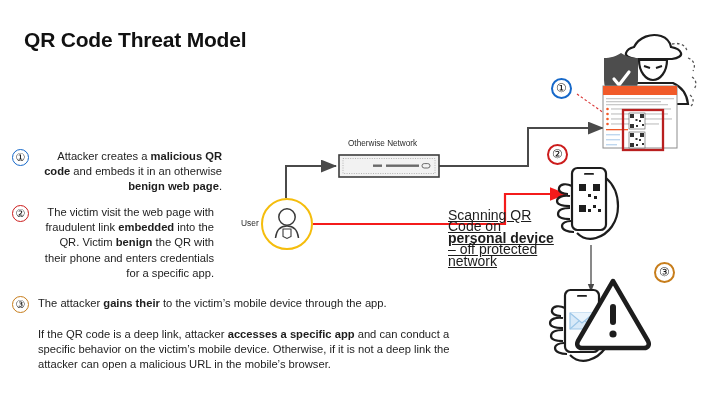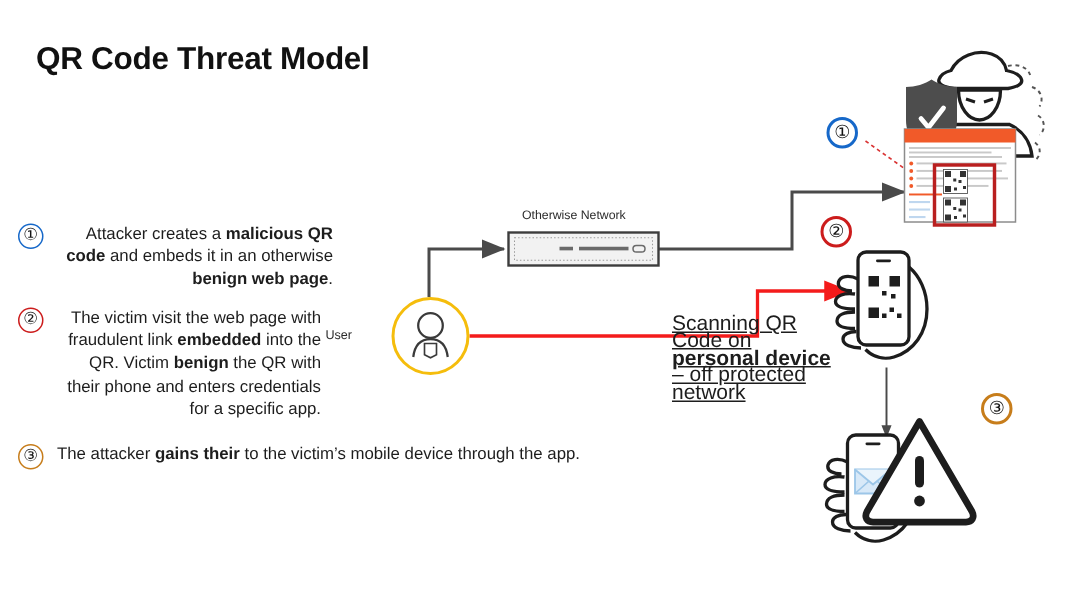--- a/index.html
+++ b/index.html
@@ -81,20 +81,21 @@
   <div class="step" style="left:12px;top:205px;width:202px;">
     <div class="num-badge red">②</div>
     <div class="step-text">The victim visit the web page with fraudulent link <b>embedded</b> into the QR. Victim <b>benign</b> the QR with their phone and enters credentials for a specific app.</div>
   </div>
 
   <div class="step" style="left:12px;top:296px;width:460px;">
     <div class="num-badge orange">③</div>
     <div class="step-text">The attacker <b>gains their</b> to the victim’s mobile device through the app.</div>
   </div>
 
+  <div class="para" style="left:38px;top:327px;width:448px;">If the QR code is a deep link, attacker <b>accesses a specific app</b> and can conduct a specific behavior on the victim’s mobile device. Otherwise, if it is not a deep link the attacker can open a malicious URL in the mobile’s browser.</div>
 
   <svg class="layer" viewBox="0 0 720 405">
     <defs>
       <marker id="arrGray" markerWidth="9" markerHeight="9" refX="7.5" refY="3.2" orient="auto">
         <path d="M0,0 L8,3.2 L0,6.4 z" fill="#4a4a4a"></path>
       </marker>
       <marker id="arrRed" markerWidth="9" markerHeight="9" refX="7.5" refY="3.2" orient="auto">
         <path d="M0,0 L8,3.2 L0,6.4 z" fill="#f41b1b"></path>
       </marker>
       <marker id="arrGrayS" markerWidth="8" markerHeight="8" refX="6.5" refY="2.6" orient="auto">
@@ -115,21 +116,21 @@
 
   <div class="net-label" style="left:348px;top:139px;">Otherwise Network</div>
   <svg class="layer" viewBox="0 0 720 405">
     <rect x="339" y="155" width="100" height="22" fill="#f2f2f2" stroke="#3c3c3c" stroke-width="1.6"></rect>
     <rect x="343" y="158.5" width="92" height="15" fill="none" stroke="#9a9a9a" stroke-width="0.7" stroke-dasharray="1,1.4"></rect>
     <rect x="373" y="164.5" width="9" height="2.4" fill="#6a6a6a"></rect>
     <rect x="386" y="164.5" width="33" height="2.4" fill="#6a6a6a"></rect>
     <rect x="422" y="163.6" width="8" height="4.4" rx="2.2" fill="none" stroke="#6a6a6a" stroke-width="1"></rect>
   </svg>
 
-  <div class="diag-label" style="left:217px;top:218px;text-align:center;">User</div>
+  <div class="diag-label" style="left:241px;top:218px;text-align:center;">User</div>
   <div class="user-circle" style="left:261px;top:198px;"></div>
   <svg class="layer" viewBox="0 0 720 405">
     <circle cx="287" cy="217" r="8.2" fill="none" stroke="#3a3a3a" stroke-width="1.5"></circle>
     <path d="M275.5,238 C276.5,229.5 281,226 287,226 C293,226 297.5,229.5 298.5,238" fill="none" stroke="#3a3a3a" stroke-width="1.5"></path>
     <path d="M283,229 L283,236.5 L287,238.5 L291,236.5 L291,229 z" fill="#ffffff" stroke="#3a3a3a" stroke-width="1.1"></path>
   </svg>
 
   <svg class="layer" viewBox="0 0 720 405">
 
     <g>

